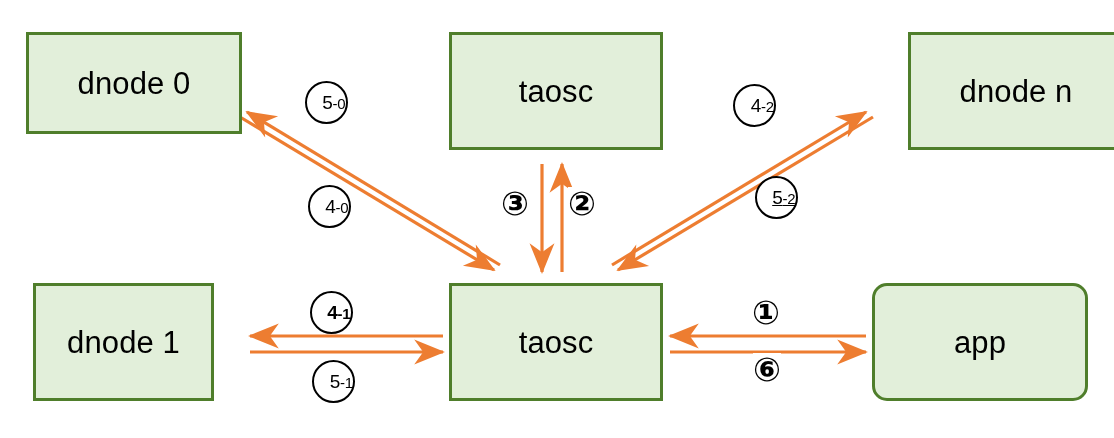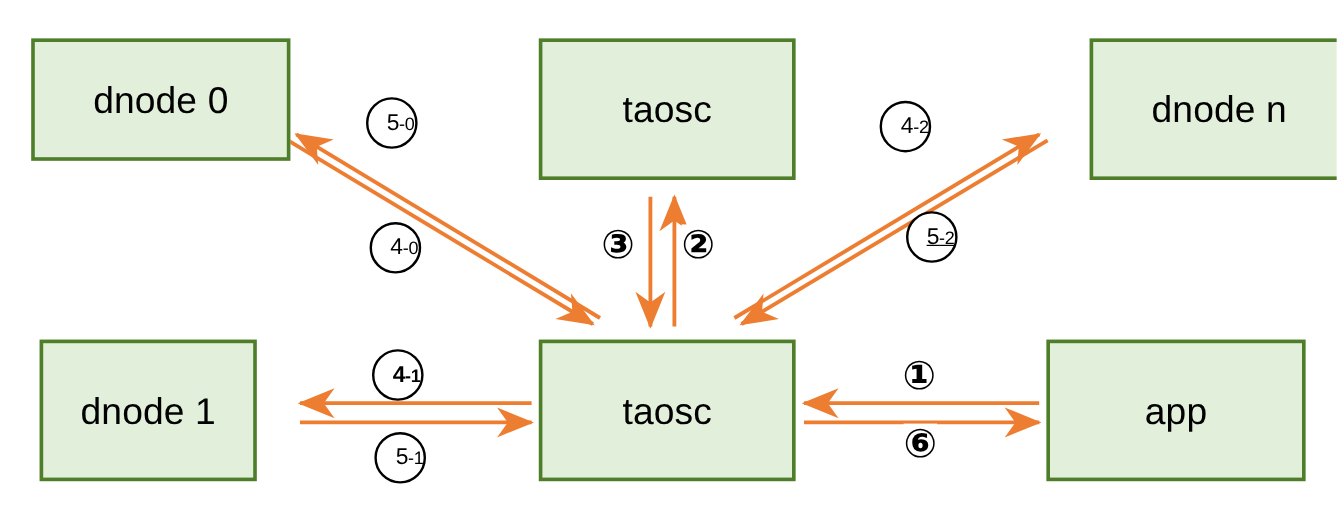--- a/index.html
+++ b/index.html
@@ -119,21 +119,21 @@
   </div>
 
   <div class="node-box" style="left:33px; top:283px; width:181px; height:118px;">
     <span class="node-label">dnode 1</span>
   </div>
 
   <div class="node-box" style="left:449px; top:283px; width:214px; height:118px;">
     <span class="node-label">taosc</span>
   </div>
 
-  <div class="node-box" style="left:872px; top:283px; width:216px; height:118px;">
+  <div class="node-box" style="left:872px; top:283px; width:216px; height:118px;border-radius:15px;">
     <span class="node-label">app</span>
   </div>
 
   <div class="badge badge-pair" style="left:304.5px; top:80.5px;">
     <span class="badge-text"><span>5</span><span class="sub">-0</span></span>
   </div>
 
   <div class="badge badge-pair" style="left:307.5px; top:185px;">
     <span class="badge-text"><span>4</span><span class="sub">-0</span></span>
   </div>

